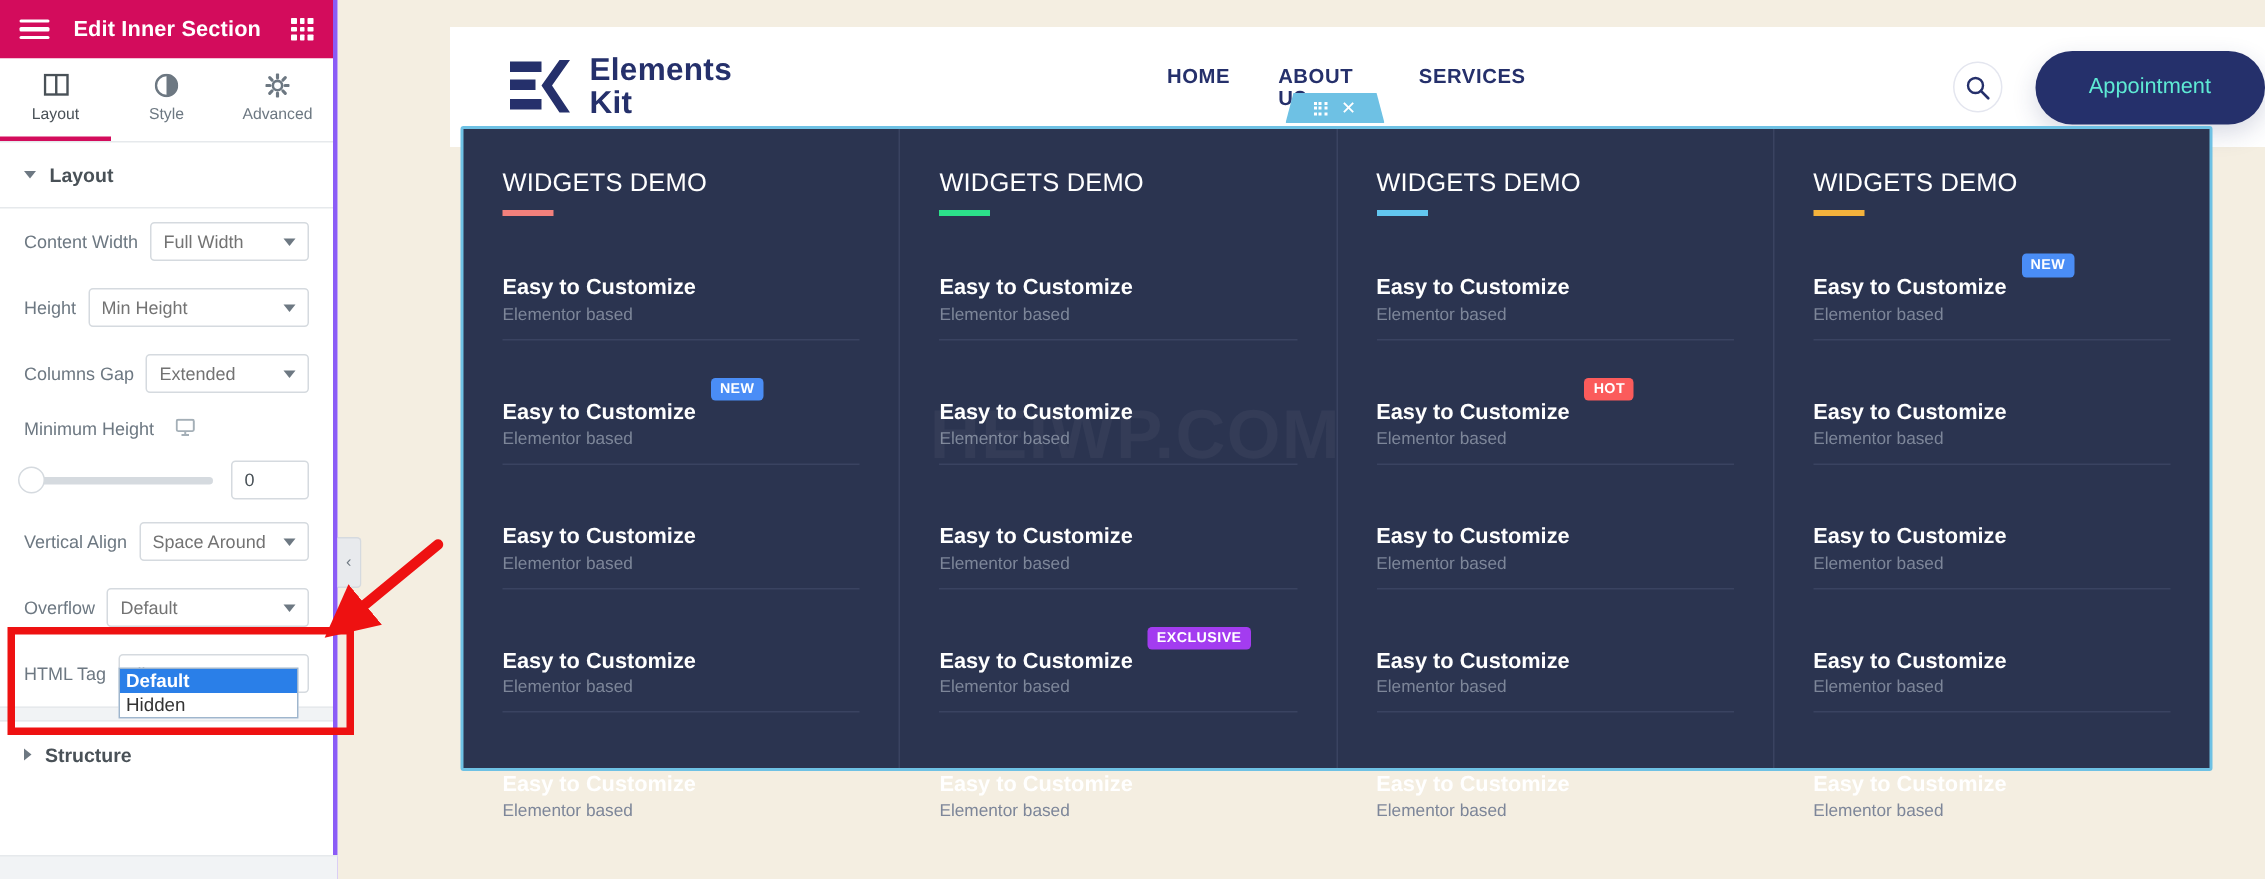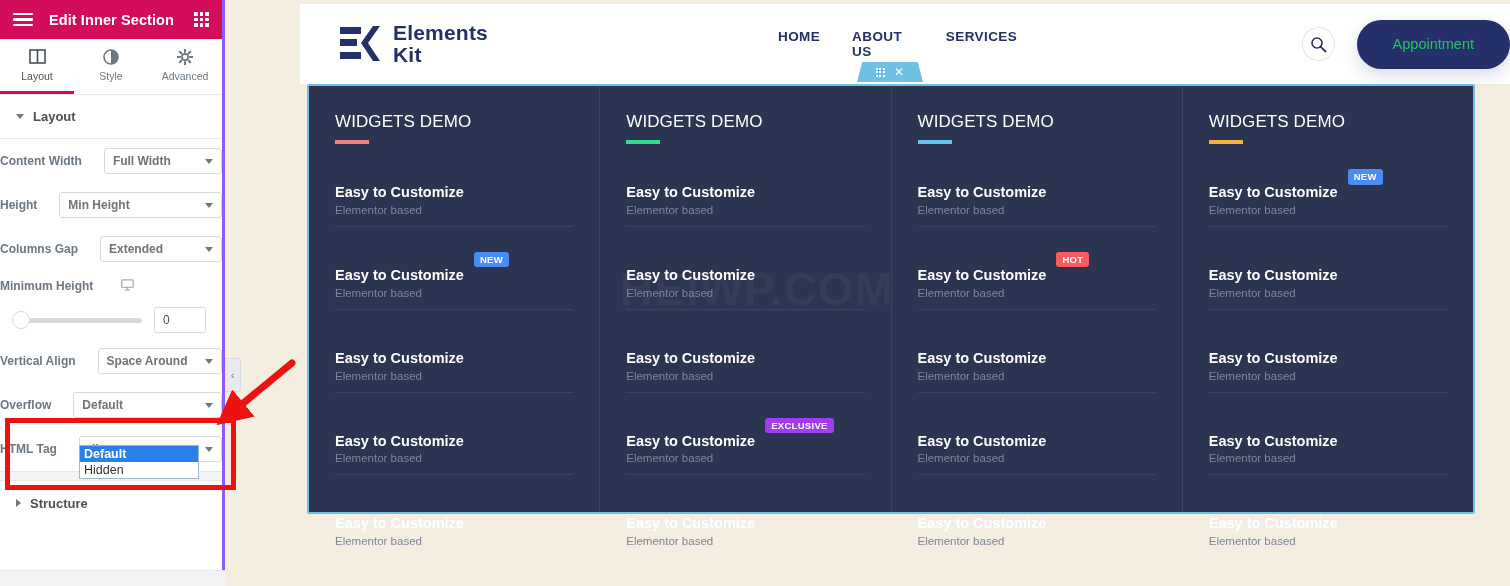--- a/index.html
+++ b/index.html
@@ -54,22 +54,22 @@
   .section-head {
     height: 44px; display: flex; align-items: center; gap: 9px;
     padding: 0 16px; border-bottom: 1px solid #e6e9ec;
     font-size: 13px; font-weight: bold; color: #495157;
     cursor: pointer;
   }
   .caret-dn { width:0;height:0;border-left:4px solid transparent;border-right:4px solid transparent;border-top:5px solid #6d7882; }
   .caret-rt { width:0;height:0;border-top:4px solid transparent;border-bottom:4px solid transparent;border-left:5px solid #6d7882; }
 
   .ctrl {
-    display: flex; align-items: center; padding: 0 0;
-    height: 44px; gap: 22px; font-weight: bold;
+    display: flex; align-items: center; padding: 0 16px;
+    height: 44px; gap: 8px;
   }
   .ctrl-label { font-size: 12px; color: #6d7882; white-space: nowrap; }
   .fake-select {
     flex: 1; height: 26px; border: 1px solid #d5dadf; background: #fff;
     border-radius: 3px; display: flex; align-items: center;
     padding: 0 8px; font-size: 12px; color: #737373;
     justify-content: space-between; cursor: pointer; position: relative;
   }
   .fake-select .cv { width:0;height:0;border-left:4px solid transparent;border-right:4px solid transparent;border-top:5px solid #6d7882; margin-left: 8px; }
 
@@ -113,37 +113,37 @@
     font-size: 11px; color: #6d7882; z-index: 45; cursor: pointer;
   }
 
   
   #preview {
     position: absolute; left: 225px; top: 0;
     width: 1285px; height: 586px; background: #f4eee1;
     overflow: hidden;
   }
   .site-header {
-    position: absolute; left: 75px; top: 4px; width: 1210px; height: 80px;
+    position: absolute; left: 75px; top: 18px; width: 1210px; height: 80px;
     background: #ffffff;
     display: flex; align-items: center;
   }
   .logo { display: flex; align-items: center; gap: 11px; margin-left: 40px; }
   .logo-mark { width: 42px; height: 40px; }
   .logo-text { font-size: 21px; line-height: 1.04; color: #25306b; font-weight: bold; letter-spacing: .2px; }
   .nav { display: flex; gap: 32px; margin-left: 290px; }
   .nav a { font-size: 13.5px; font-weight: bold; color: #25306b; letter-spacing: .4px; text-decoration: none; cursor: pointer; }
   .search-btn {
     margin-left: 285px; width: 34px; height: 34px; border-radius: 50%;
     border: 1px solid #e4e6ef; display: flex; align-items: center; justify-content: center;
     cursor: pointer; background: #fff;
   }
   .appt-btn {
     margin-left: 22px; height: 49px; padding: 4px 36px; border-radius: 26px;
-    background: #25306b; color: #22c55e; font-size: 14.5px;
+    background: #25306b; color: #5eead4; font-size: 14.5px;
     display: flex; align-items: center; justify-content: center; cursor: pointer;
     box-shadow: 0 6px 16px rgba(37,48,107,.18);
   }
 
   
   .sec-handle {
     position: absolute; left: 632px; top: 62px;
     width: 66px; height: 20px; background: #6ec1e4;
     display: flex; align-items: center; justify-content: center; gap: 9px;
     color: #fff; font-size: 10px; z-index: 30;

